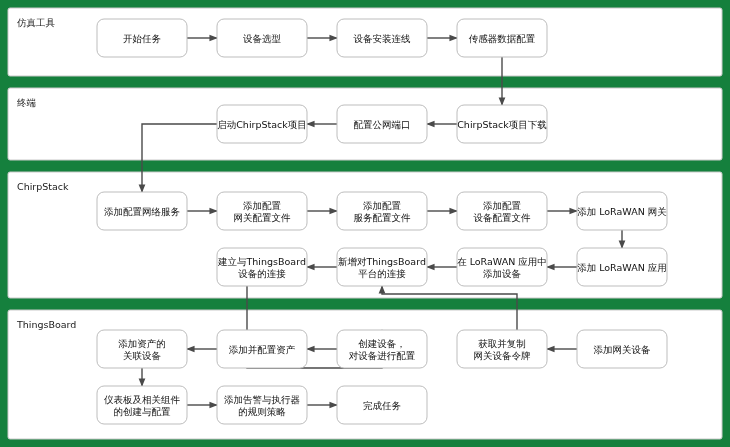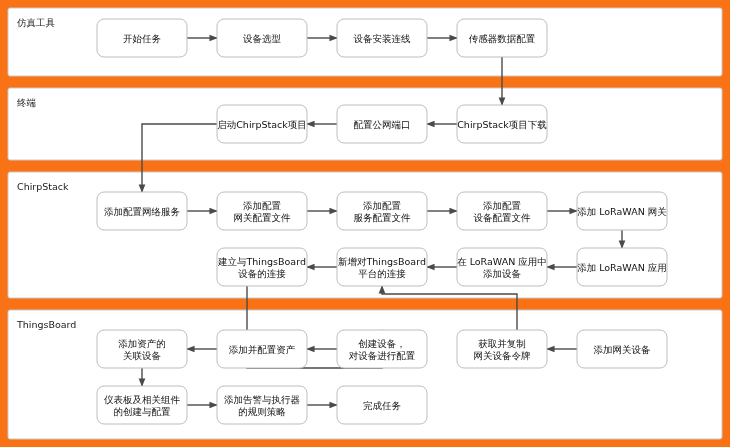--- a/index.html
+++ b/index.html
@@ -1,17 +1,17 @@
 <!DOCTYPE html>
 <html><head>
 <meta charset="utf-8">
 <style>
   html,body{margin:0;padding:0;background:#ffffff;}
   body{font-family:"DejaVu Sans","Liberation Sans",sans-serif;}
-  #stage{position:relative;width:730px;height:447px;background:#f97316;overflow:hidden;}
+  #stage{position:relative;width:730px;height:447px;background:#15803d;overflow:hidden;}
   svg{position:absolute;left:0;top:0;width:730px;height:447px;}
   .lane-rect{fill:#ffffff;stroke:#c9c9c9;stroke-width:1;}
   .node-rect{fill:#ffffff;stroke:#bdbdbd;stroke-width:1;}
   .conn{stroke:#4a4a4a;stroke-width:1.4;fill:none;}
   .lane-label{font-size:9.5px;fill:#1a1a1a;}
   .node-label{font-size:9.5px;fill:#111111;text-anchor:middle;}
 </style>
 </head>
 <body>
 

